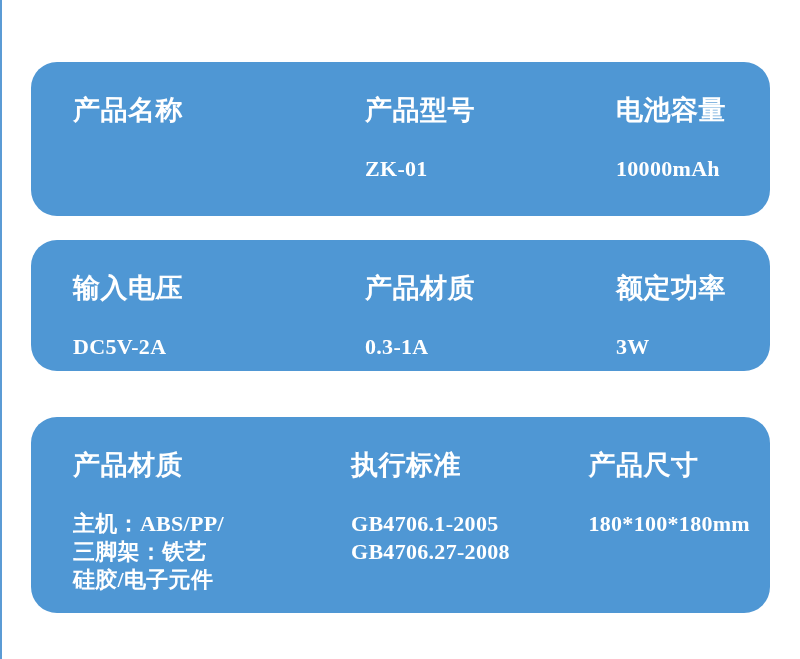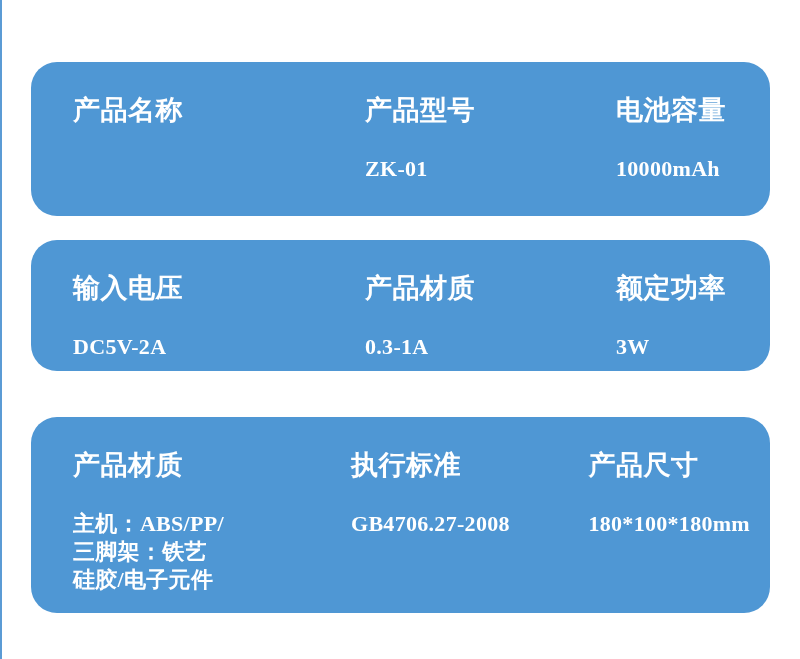--- a/index.html
+++ b/index.html
@@ -92,19 +92,20 @@
 
 <div class="spec-card" id="card-3">
   <div class="spec-col col-1">
     <div class="spec-label">产品材质</div>
     <div class="spec-value-line">主机：ABS/PP/</div>
     <div class="spec-value-line">三脚架：铁艺</div>
     <div class="spec-value-line">硅胶/电子元件</div>
   </div>
   <div class="spec-col col-2">
     <div class="spec-label">执行标准</div>
+    <div class="spec-value-line">GB4706.1-2005</div>
     <div class="spec-value-line">GB4706.27-2008</div>
   </div>
   <div class="spec-col col-3">
     <div class="spec-label">产品尺寸</div>
     <div class="spec-value-line">180*100*180mm</div>
   </div>
 </div>
 
 </body></html>

